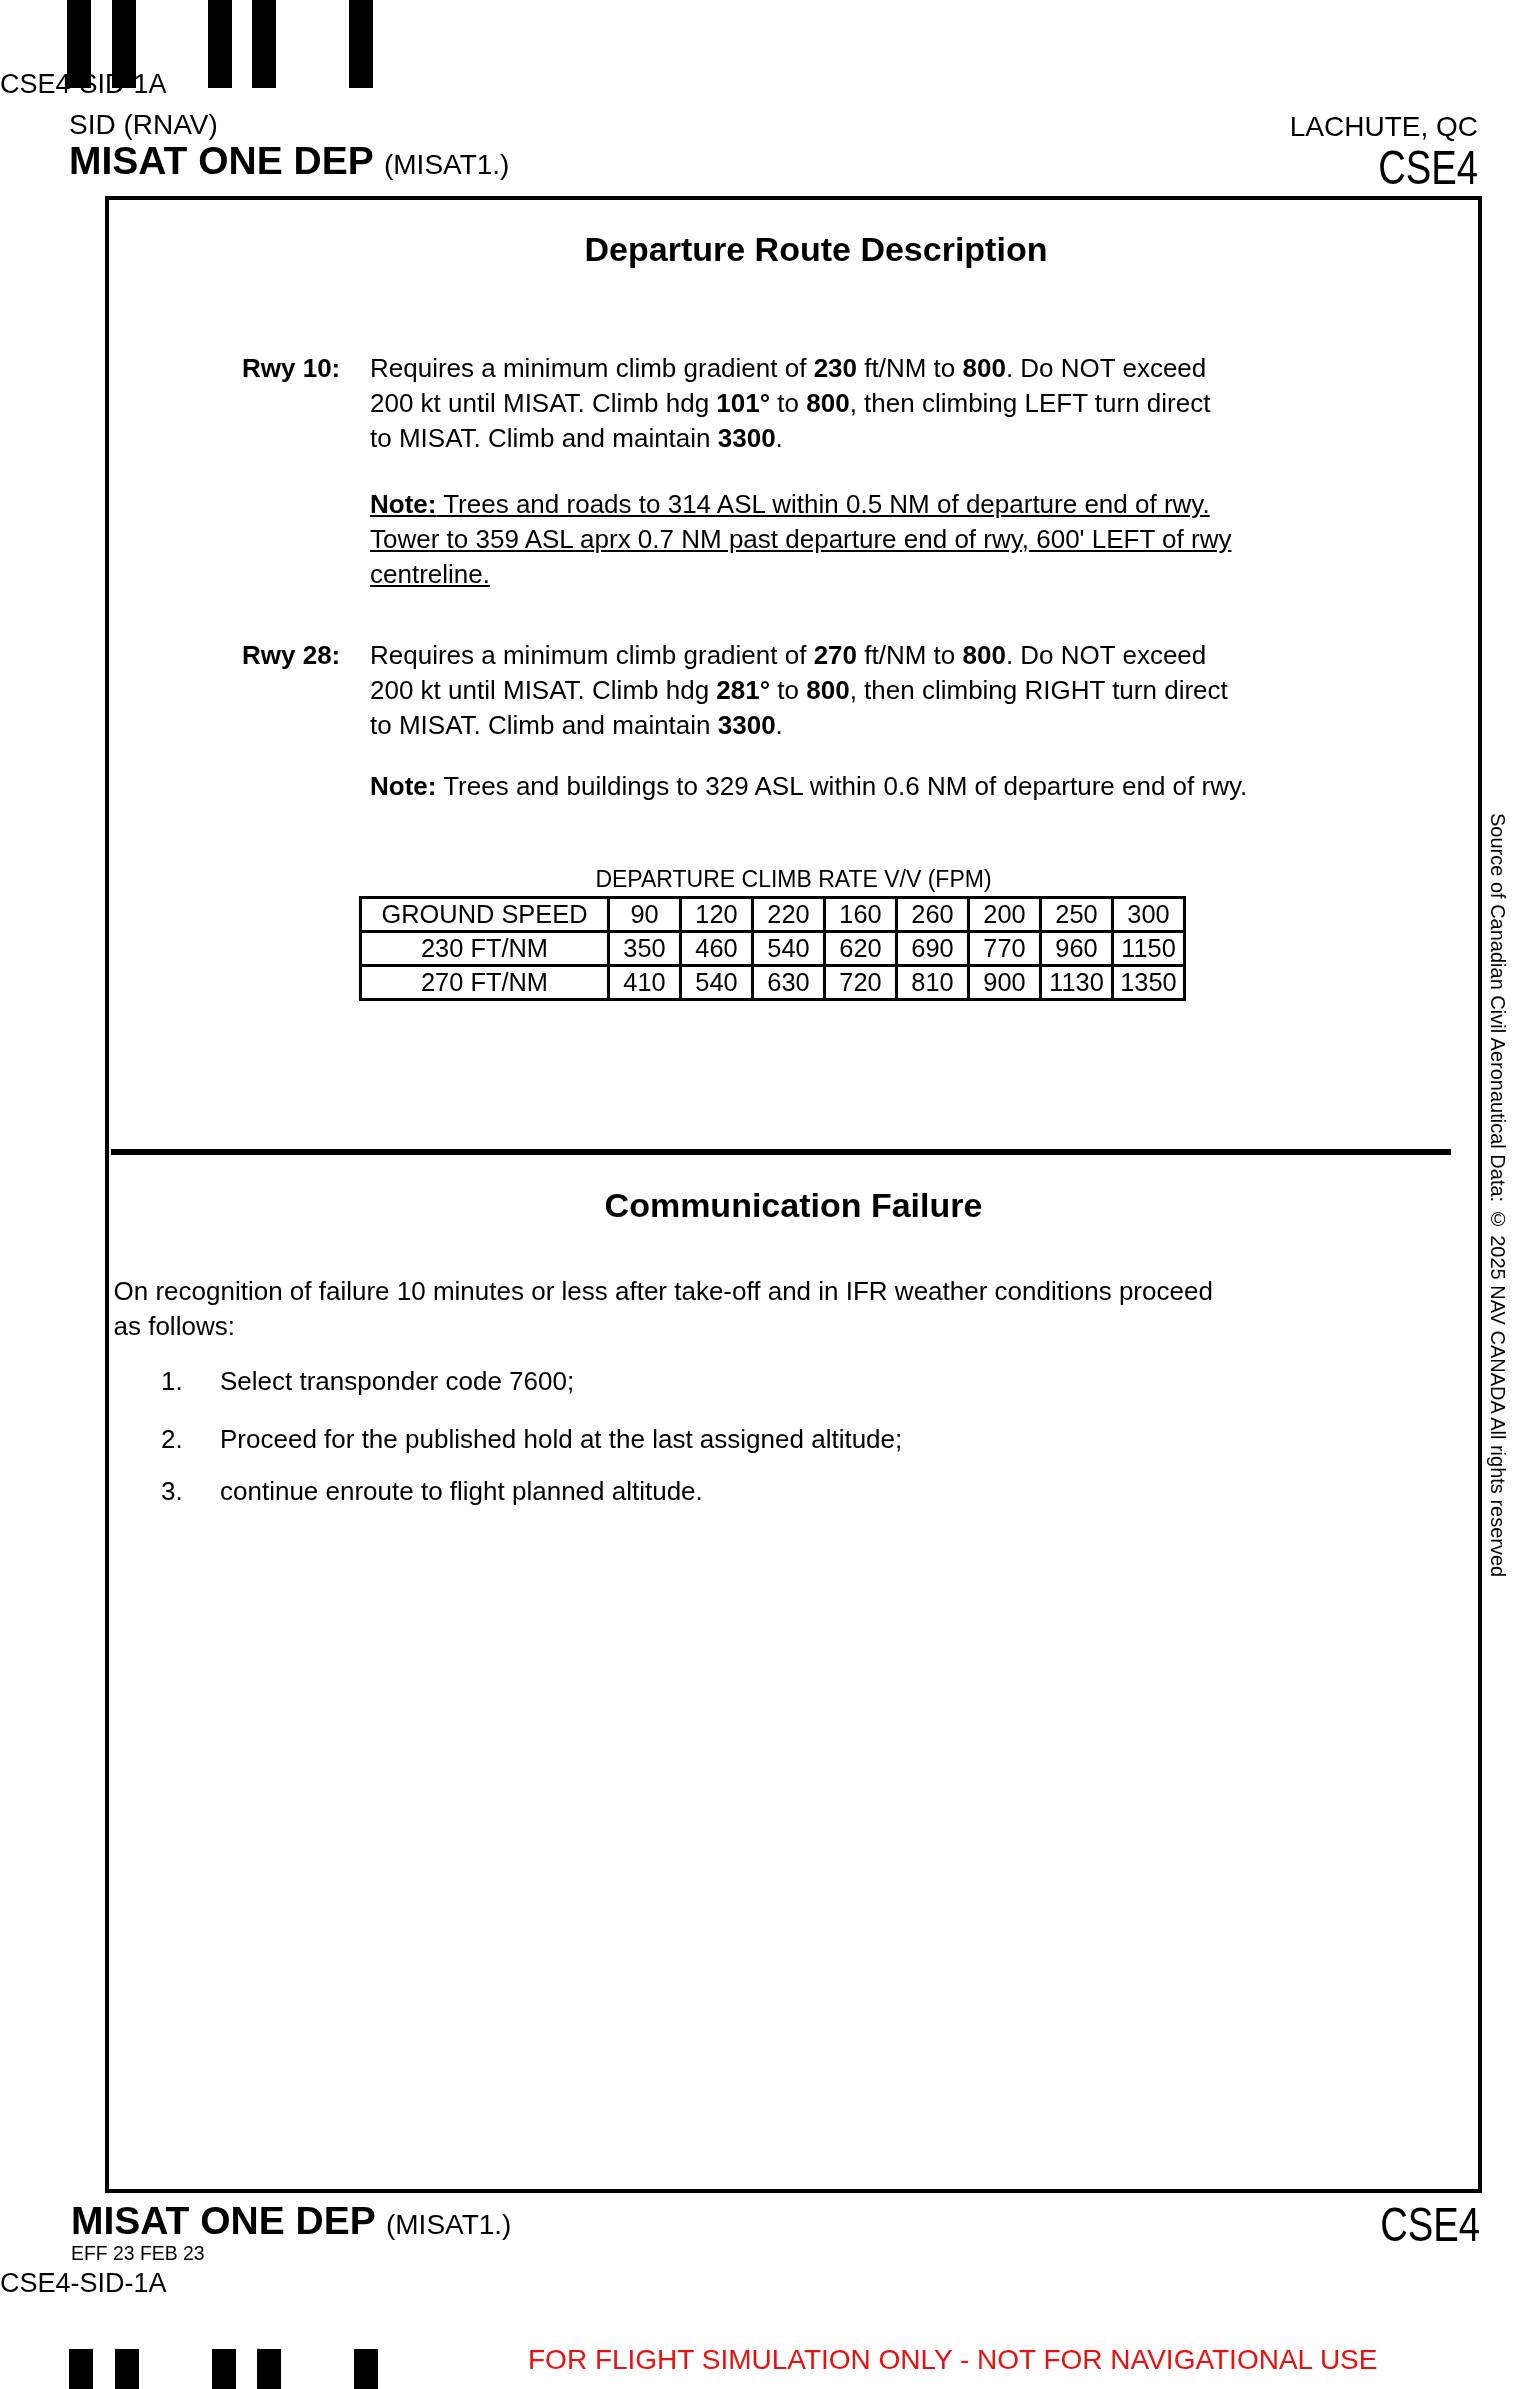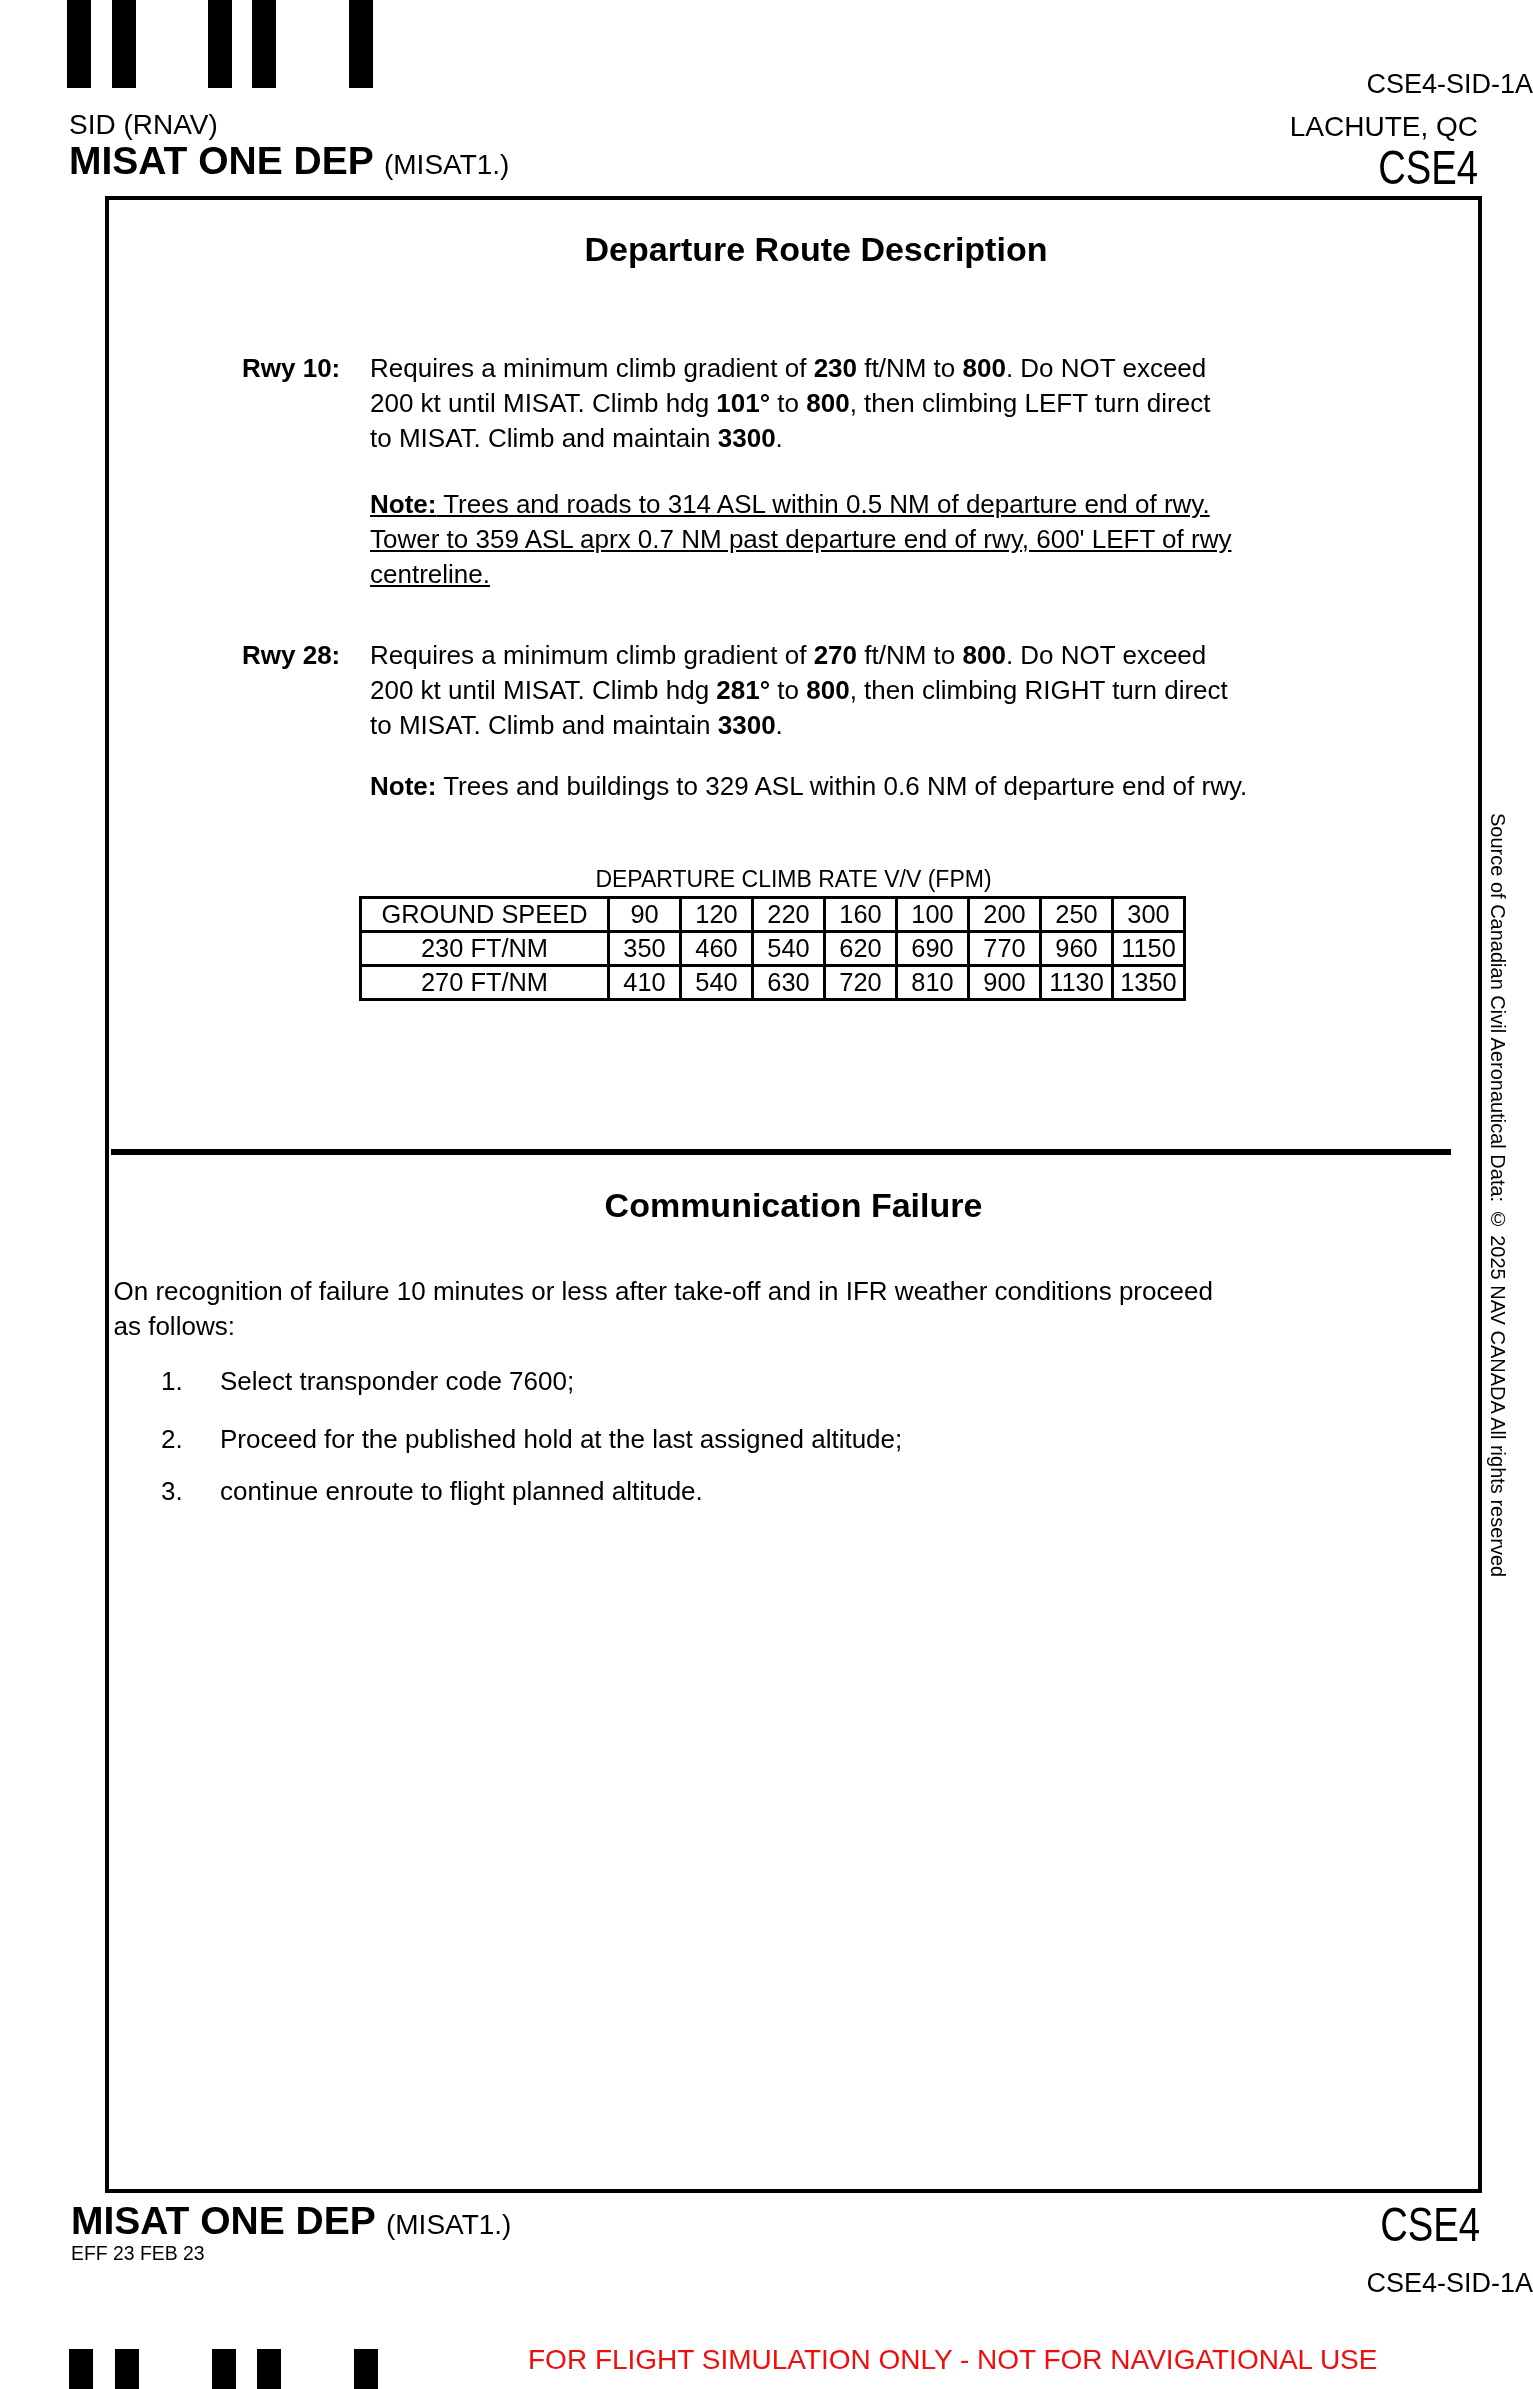--- a/index.html
+++ b/index.html
@@ -3,21 +3,21 @@
 <meta charset="utf-8">
 <style>
   * { margin:0; padding:0; box-sizing:border-box; }
   html,body { background:#ffffff; }
   .page {
     position:relative; width:1533px; height:2389px; background:#ffffff;
     font-family:"Liberation Sans", sans-serif; color:#000; overflow:hidden;
   }
   .bar { position:absolute; background:#000; width:24px; }
   .abs { position:absolute; }
-  .center { left:0; right:0; text-align:right; }
+  .center { left:0; right:0; text-align:left; }
 
   .top-code { top:69px; font-size:27px; }
   .hdr-type { left:69px; top:109px; font-size:28px; }
   .hdr-name { left:69px; top:139px; font-size:39px; font-weight:bold; white-space:nowrap; }
   .hdr-name .sub { font-size:28px; font-weight:normal; }
   .hdr-city { right:55px; top:111px; font-size:28px; text-align:right; }
   .hdr-apt  { right:55px; top:139px; font-size:49px; text-align:right;
               transform:scaleX(0.78); transform-origin:right top; white-space:nowrap; }
 
   .main-box {
@@ -110,21 +110,21 @@
 
     <div class="tbl-title">DEPARTURE CLIMB RATE V/V (FPM)</div>
     <table class="climb">
       <tbody>
           <tr>
         <td class="c0">GROUND SPEED</td>
         <td class="cn">90</td>
         <td class="cn">120</td>
         <td class="cn">220</td>
         <td class="cn">160</td>
-        <td class="cn">100</td>
+        <td class="cn">260</td>
         <td class="cn">200</td>
         <td class="cn">250</td>
         <td class="cn">300</td>
       </tr>
       <tr>
         <td class="c0">230 FT/NM</td>
         <td class="cn">350</td>
         <td class="cn">460</td>
         <td class="cn">540</td>
         <td class="cn">620</td>

